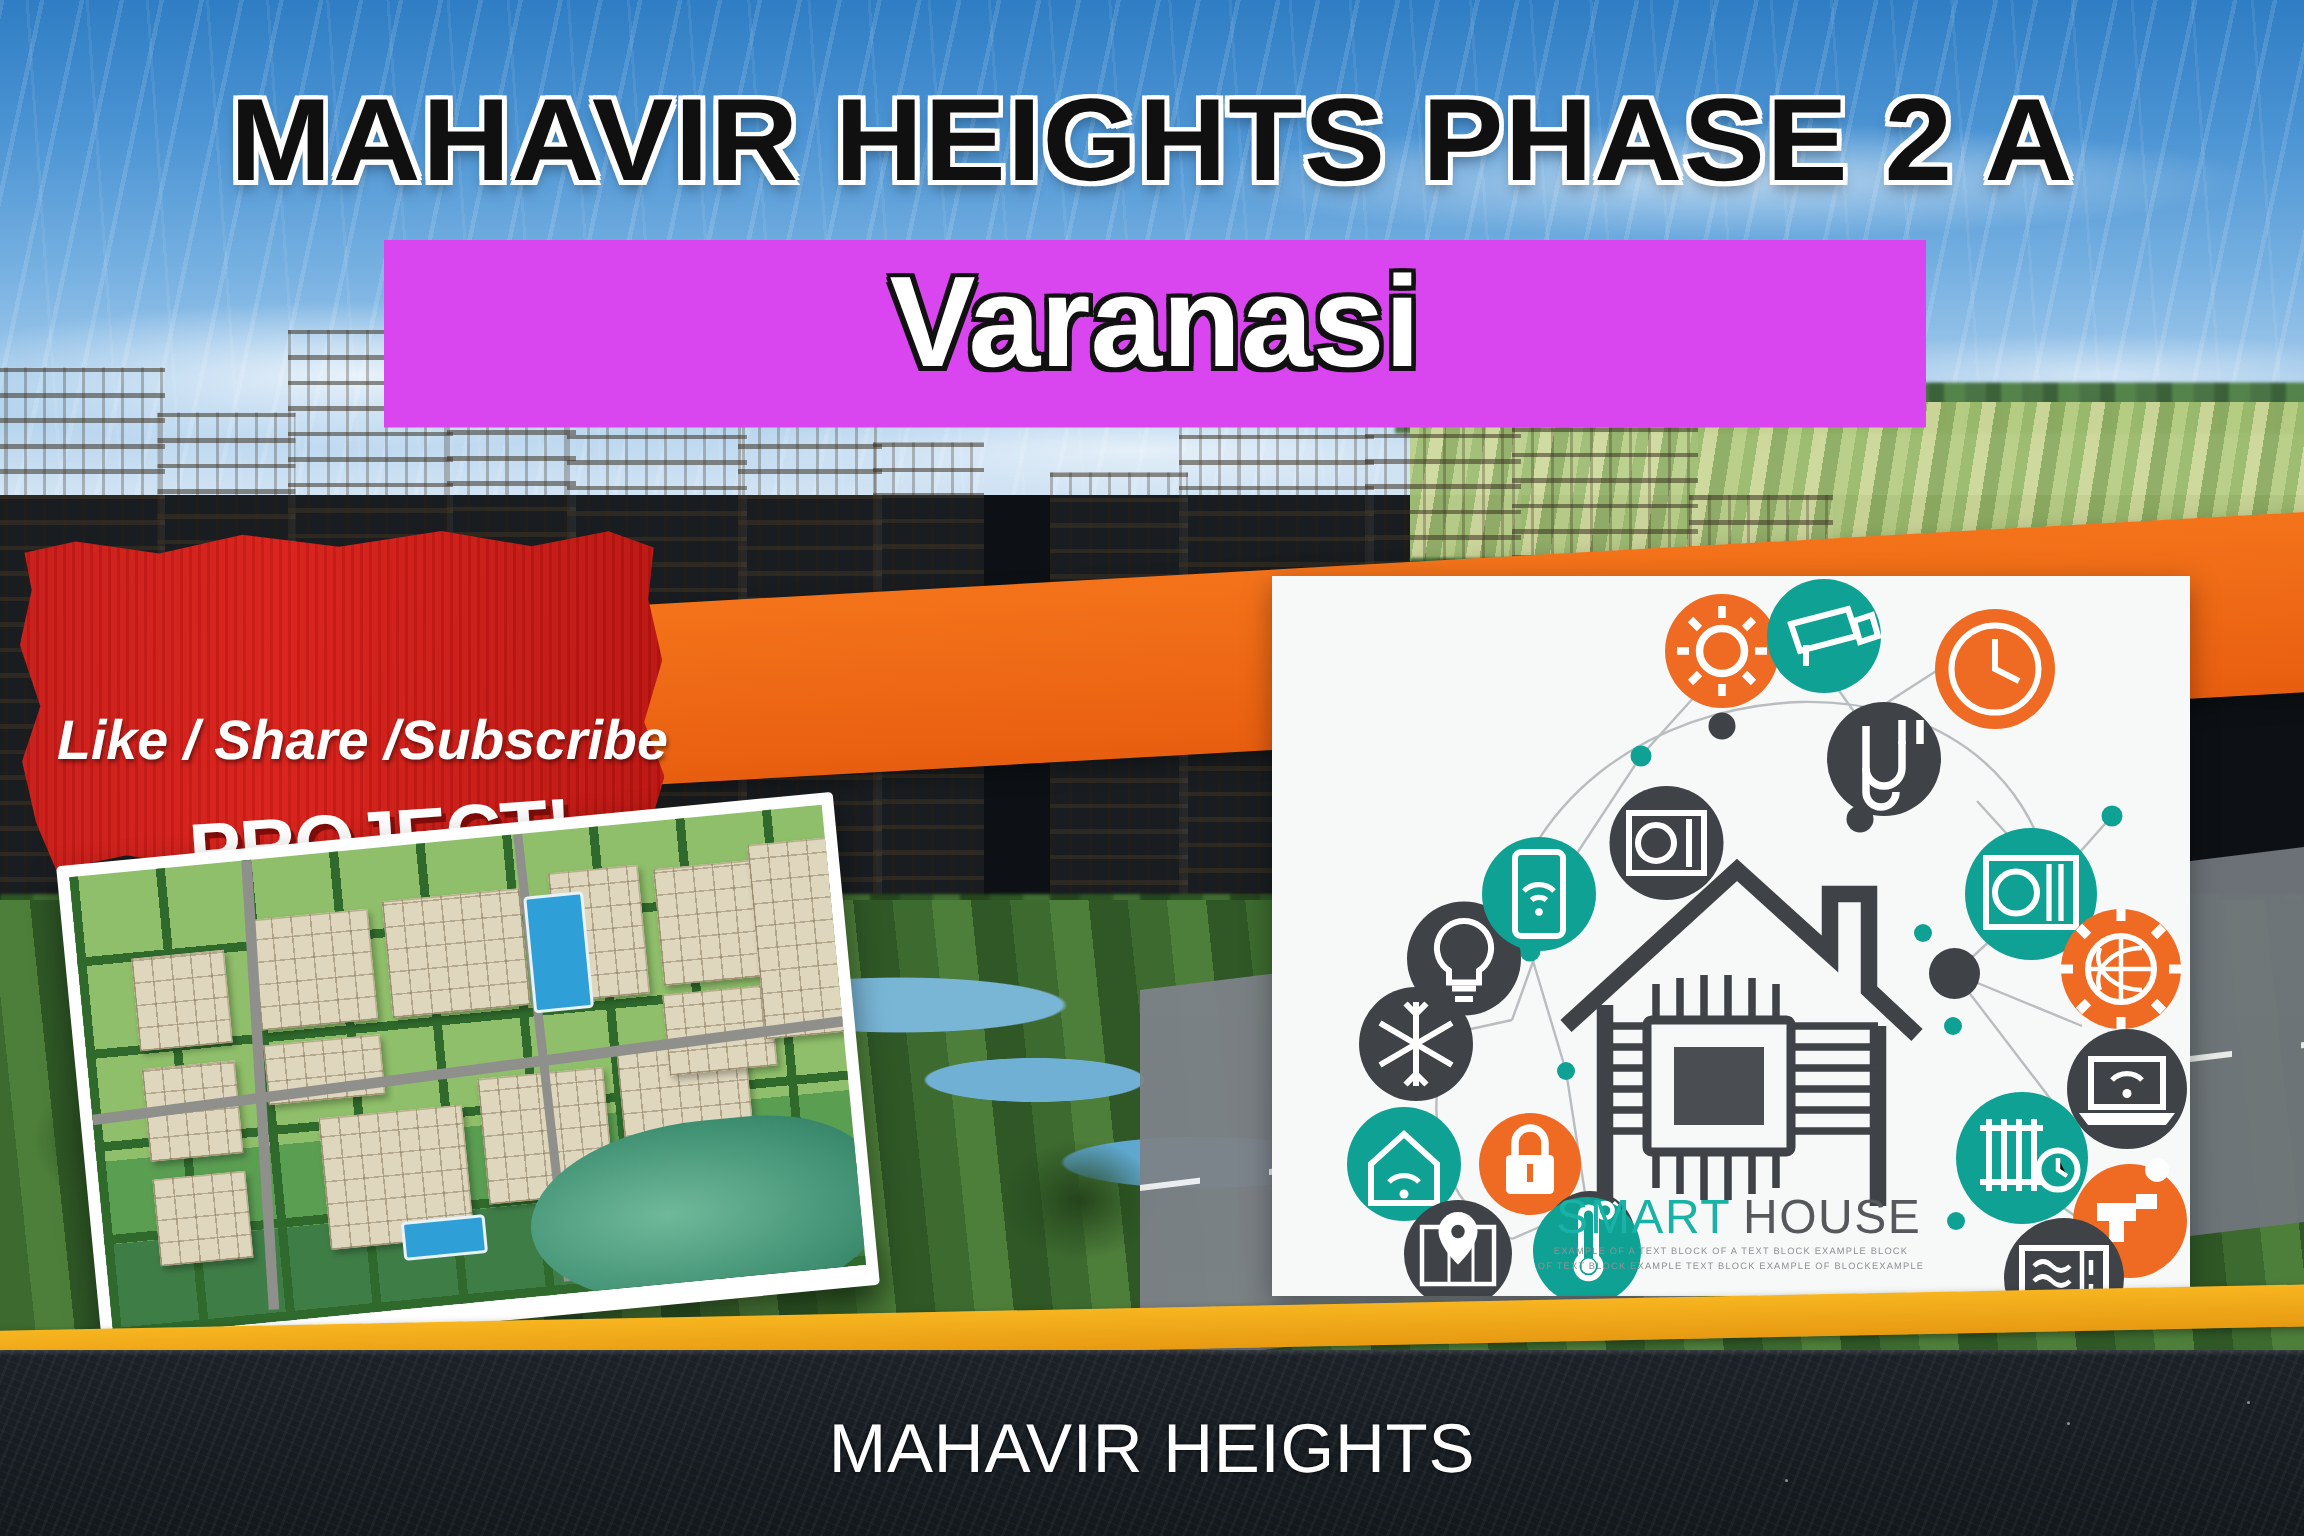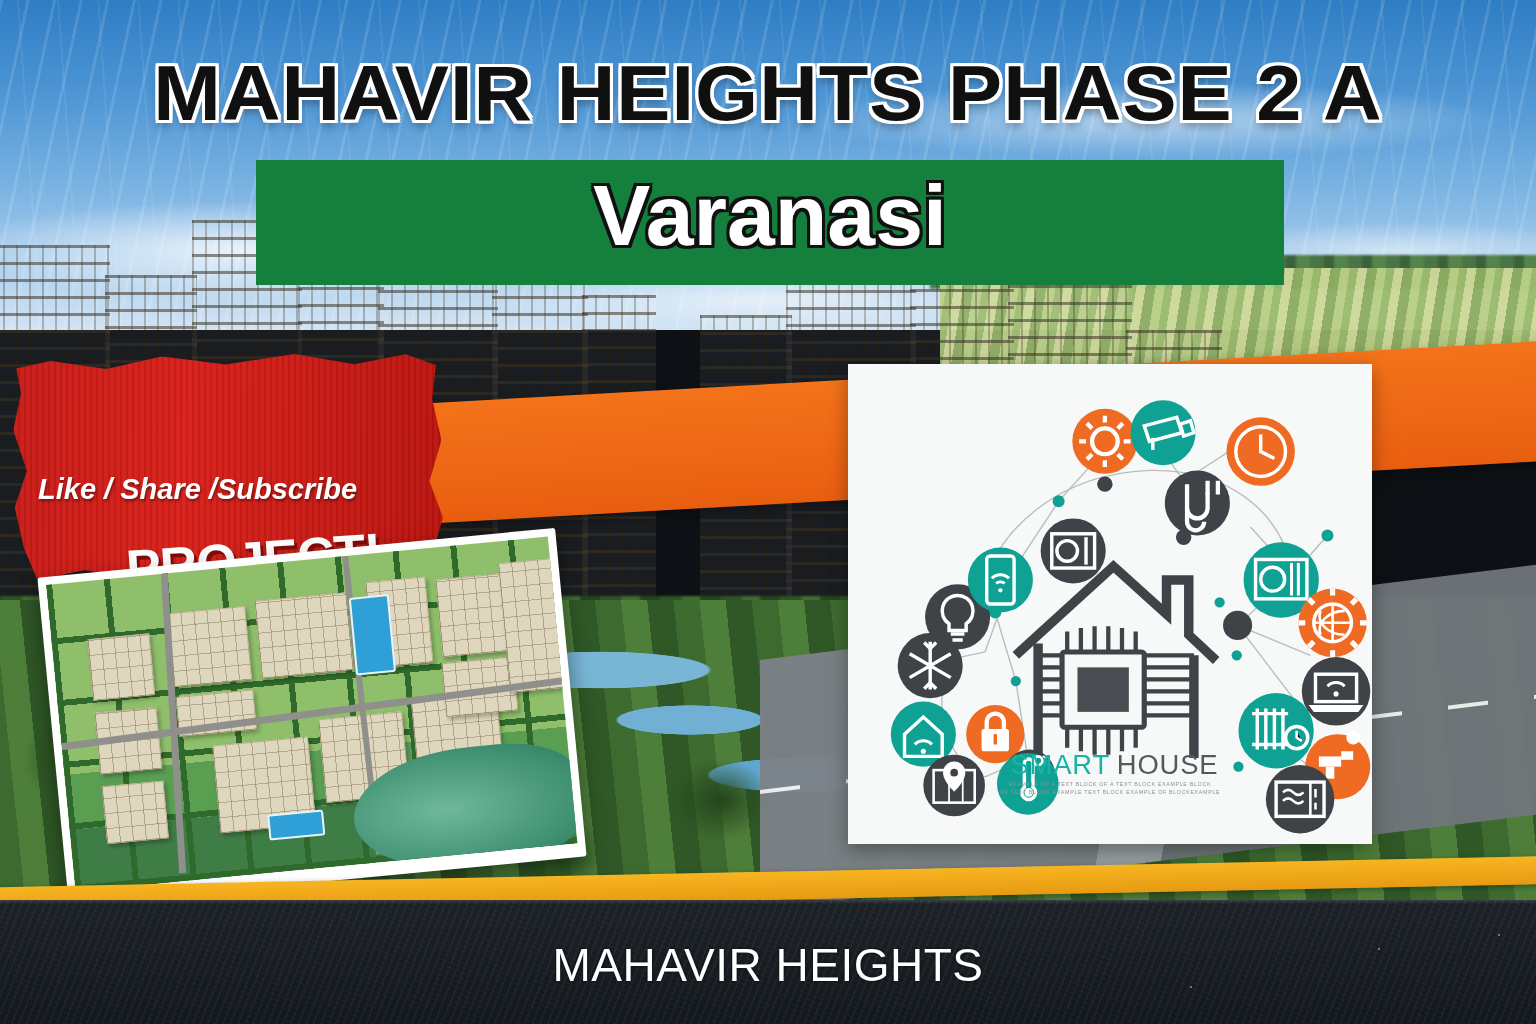--- a/index.html
+++ b/index.html
@@ -100,21 +100,21 @@
     text-shadow:
       -3px -3px 0 #fff, 3px -3px 0 #fff, -3px 3px 0 #fff, 3px 3px 0 #fff,
       -3px 0 0 #fff, 3px 0 0 #fff, 0 -3px 0 #fff, 0 3px 0 #fff,
       0 6px 9px rgba(0,0,0,.35);
     white-space:nowrap;
   }
 
   
   .greenband{
     position:absolute;left:256px;top:160px;width:1028px;height:125px;
-    background:#15803d;
+    background:#d946ef;
   }
   .greenband .city{
     position:absolute;left:0;right:0;top:6px;text-align:center;
     font-size:86px;font-weight:bold;color:#ffffff;letter-spacing:0px;
     text-shadow:
       -3px -3px 0 #111, 3px -3px 0 #111, -3px 3px 0 #111, 3px 3px 0 #111,
       -3px 0 0 #111, 3px 0 0 #111, 0 -3px 0 #111, 0 3px 0 #111;
   }
 
   
@@ -128,21 +128,21 @@
                       74% 93%,60% 99%,45% 94%,30% 99%,16% 94%,5% 98%,2% 84%,
                       0% 66%,3% 50%,0% 32%,2% 16%);
   }
   .redbox:after{
     content:"";position:absolute;inset:0;
     background:repeating-linear-gradient(91deg,rgba(0,0,0,.10) 0 2px,rgba(255,255,255,.05) 2px 6px);
     opacity:.6;
   }
   .lss{
     position:absolute;left:30px;top:128px;width:420px;
-    font-size:29px;font-style:italic;font-weight:bold;color:#fff;
+    font-size:37px;font-style:italic;font-weight:bold;color:#fff;
     text-shadow:1px 2px 3px rgba(0,0,0,.45);white-space:nowrap;
   }
   .projword{
     position:absolute;left:118px;top:185px;
     font-size:52px;font-weight:bold;color:#ffffff;letter-spacing:-1px;
     transform:rotate(-4deg);
     text-shadow:3px 4px 0 rgba(120,10,8,.85), 0 2px 2px rgba(0,0,0,.3);
   }
 
   
@@ -186,21 +186,21 @@
     box-shadow:0 6px 14px rgba(0,0,0,.3);
   }
   .orangeslant:after{
     content:"";position:absolute;right:-2px;top:0;width:26px;height:100%;
     background:linear-gradient(180deg,#b94a0c,#8f3708);
     transform:skewY(-10deg);
   }
 
   
   .shpanel{
-    position:absolute;left:848px;top:364px;width:524px;height:480px;
+    position:absolute;left:848px;top:384px;width:612px;height:480px;
     background:#f7f8f8;overflow:hidden;
     box-shadow:0 6px 18px rgba(0,0,0,.35);
   }
   .shpanel svg{display:block;width:100%;height:100%;}
 
   
   .amberband{
     position:absolute;left:-40px;top:888px;width:1640px;height:28px;
     background:linear-gradient(180deg,#f7b520,#e79a12);
     transform:rotate(-1.15deg);transform-origin:left center;

